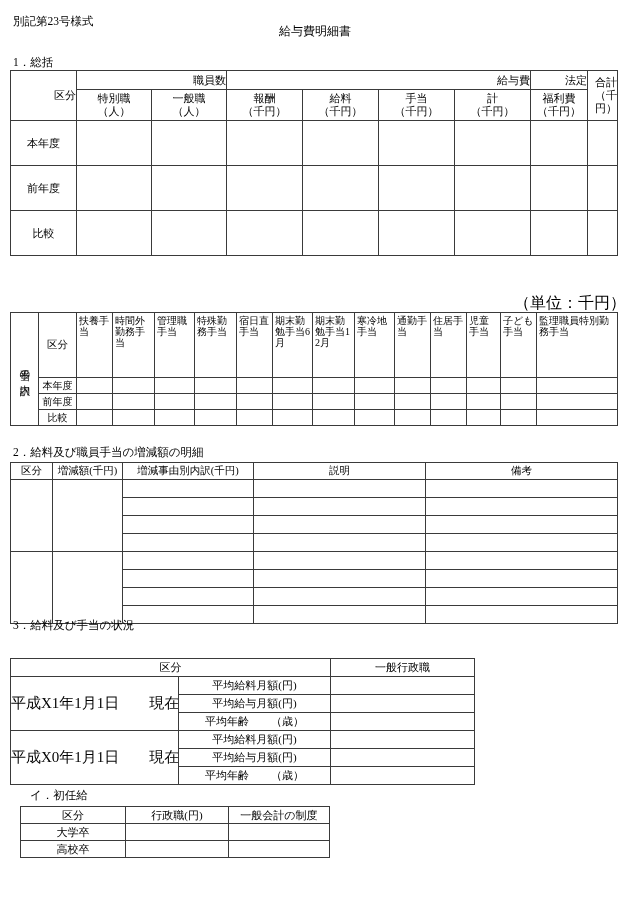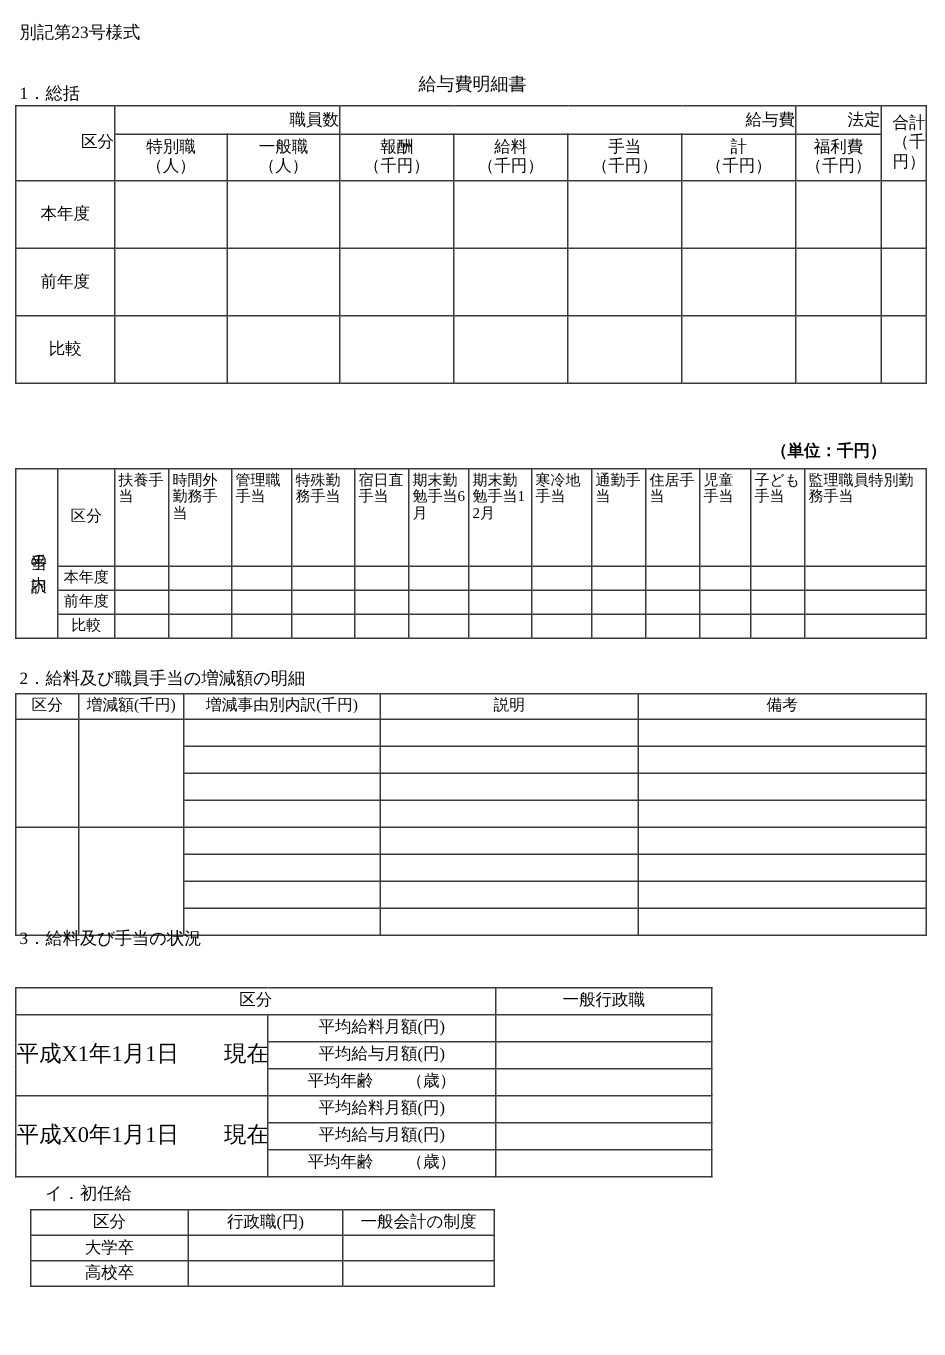--- a/index.html
+++ b/index.html
@@ -28,41 +28,40 @@
     position: absolute;
     left: 13px;
     top: 14px;
     font-size: 11.5px;
     letter-spacing: 0px;
     white-space: nowrap;
   }
   .doc-title {
     position: absolute;
     left: 0;
-    top: 48px;
+    top: 23px;
     width: 630px;
     text-align: center;
     font-size: 12px;
     white-space: nowrap;
   }
   .sec-head {
     position: absolute;
     font-size: 11.5px;
     white-space: nowrap;
   }
   .sub-head {
     position: absolute;
     font-size: 11.5px;
     white-space: nowrap;
   }
   .unit-note {
     position: absolute;
-    font-size: 11px;
-    white-space: nowrap;
-    font-weight: bold;
+    font-size: 16px;
+    white-space: nowrap;
   }
 
   
   table.grid {
     position: absolute;
     border-collapse: collapse;
     table-layout: fixed;
     font-size: 11px;
     background: #fff;
   }

